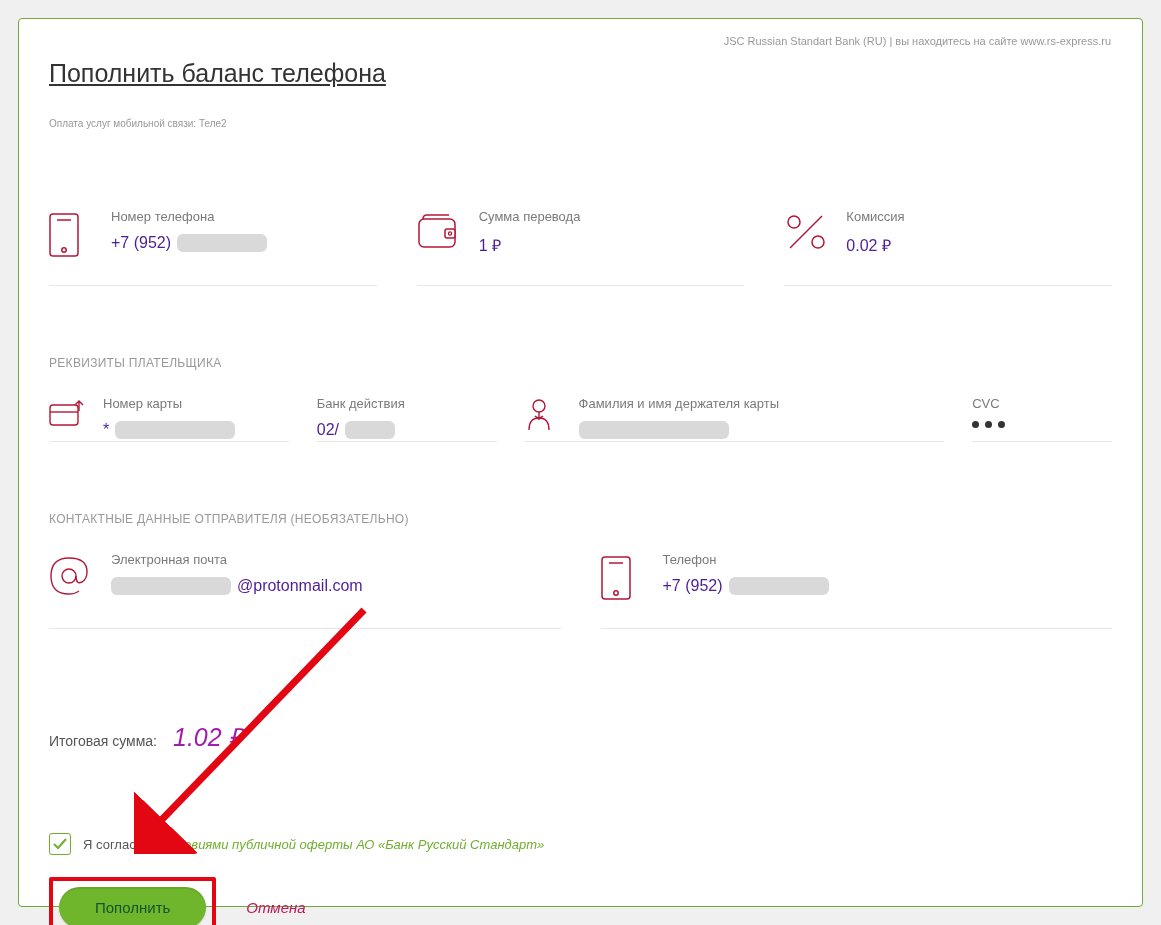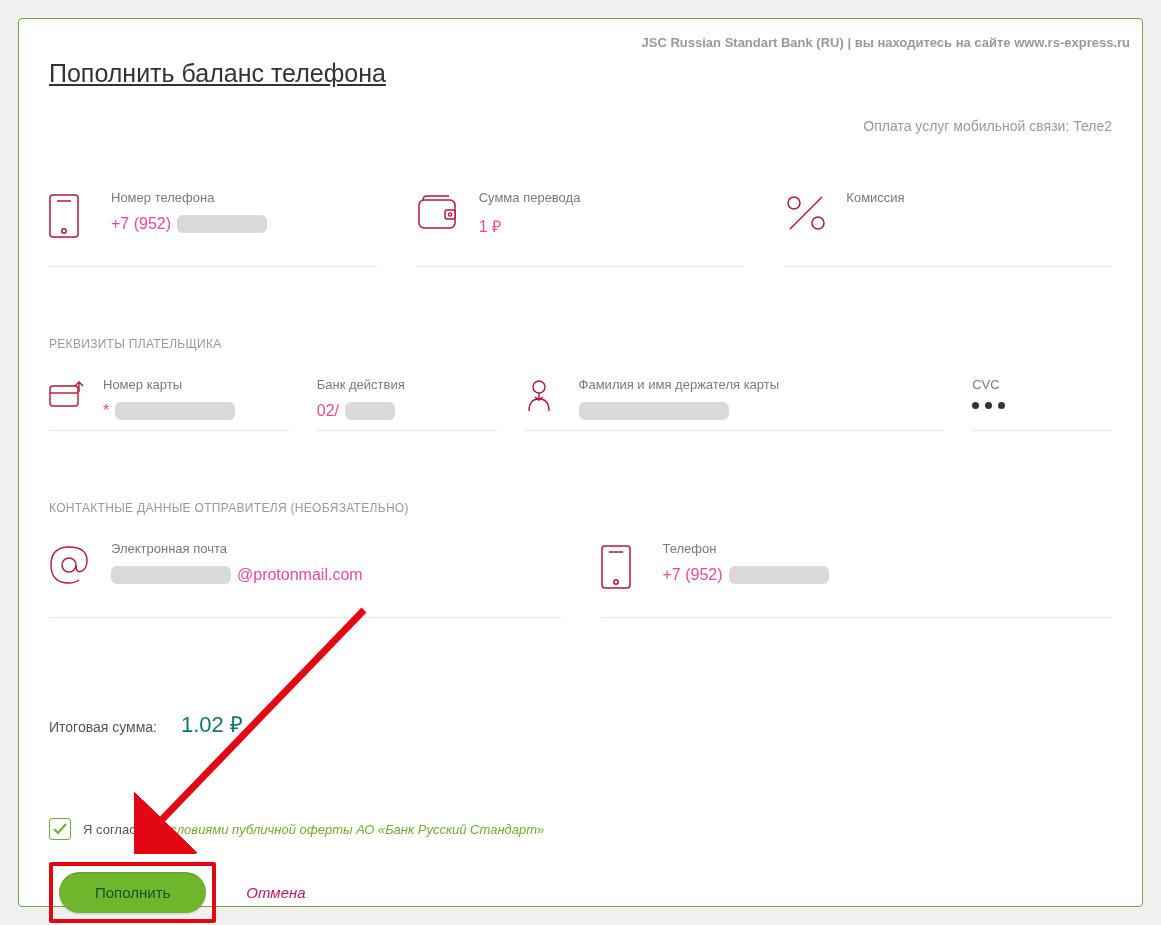--- a/index.html
+++ b/index.html
@@ -14,39 +14,37 @@
     background: #fff;
     border: 1px solid #70a93a;
     border-radius: 4px;
     width: 100%;
     height: 100%;
     padding: 20px 30px 30px 30px;
     position: relative;
   }
   .top-note {
     position: absolute;
-    right: 12px;
+    right: 31px;
     top: 16px;
-    font-size: 13px;
+    font-size: 11px;
     color: #999;
-    font-weight: bold;
   }
   h1 {
     font-size: 25px;
     font-weight: 400;
     color: #333;
     margin-top: 20px;
     margin-bottom: 30px;
     text-decoration: underline;
   }
   .subtitle {
-    font-size: 14px;
+    font-size: 10px;
     color: #999;
-    margin-bottom: 56px;
-    text-align: right;
+    margin-bottom: 80px;
   }
   .row3 {
     display: flex;
     gap: 40px;
     margin-bottom: 70px;
   }
   .field {
     flex: 1;
     display: flex;
     align-items: flex-start;
@@ -63,21 +61,21 @@
     padding-top: 4px;
   }
   .field .content { flex: 1; }
   .field-label {
     font-size: 13px;
     color: #7a7a7a;
     margin-bottom: 10px;
   }
   .field-value {
     font-size: 16px;
-    color: #ec4899;
+    color: #4c1d95;
     display: flex;
     align-items: flex-end;
     gap: 6px;
   }
   .redact {
     display: inline-block;
     background: #d9d9d9;
     border-radius: 6px;
     height: 18px;
   }
@@ -88,21 +86,21 @@
     text-transform: uppercase;
     margin-bottom: 26px;
   }
   .payer-row {
     display: flex;
     gap: 28px;
     margin-bottom: 70px;
   }
   .pf {
     border-bottom: 1px solid #e6e6e6;
-    padding-bottom: 10px;
+    padding-bottom: 2px;
   }
   .pf .iconwrap {
     width: 38px;
     min-width: 38px;
     display: flex;
     align-items: flex-start;
     padding-top: 2px;
   }
   .pf-card { display:flex; gap:16px; flex: 1.2; }
   .pf-exp { flex: 0.9; }
@@ -110,24 +108,24 @@
   .pf-holder { display:flex; gap:16px; flex: 2.1; }
   .contact-row {
     display: flex;
     gap: 40px;
   }
   .contact-row .field { flex:1; }
   .total-row {
     margin-top: 90px;
     display: flex;
     align-items: baseline;
-    gap: 24px;
+    gap: 16px;
   }
   .total-label { font-size: 14px; color: #555; }
-  .total-value { font-size: 22px; color: #0f766e; }
+  .total-value { font-size: 25px; color: #a21caf; font-style: italic; }
   .consent {
     margin-top: 80px;
     display: flex;
     align-items: center;
     gap: 12px;
     font-size: 13px;
     color: #555;
   }
   .chk {
     width: 22px; height: 22px;
@@ -225,20 +223,21 @@
     <div class="field">
       <div class="iconwrap">
         <svg width="44" height="38" viewBox="0 0 44 38">
             <circle cx="10" cy="9" r="6" fill="none" stroke="#b31736" stroke-width="1.5"></circle>
             <circle cx="34" cy="29" r="6" fill="none" stroke="#b31736" stroke-width="1.5"></circle>
             <line x1="38" y1="3" x2="6" y2="35" stroke="#b31736" stroke-width="1.5"></line>
           </svg>
       </div>
       <div class="content">
         <div class="field-label">Комиссия</div>
+        <div class="field-value">0.02 ₽</div>
       </div>
     </div>
   </div>
 
   <div class="section-title">РЕКВИЗИТЫ ПЛАТЕЛЬЩИКА</div>
   <div class="payer-row">
     <div class="pf pf-card">
       <div class="iconwrap">
         <svg width="36" height="30" viewBox="0 0 36 30">
             <rect x="1" y="7" width="28" height="20" rx="3" fill="none" stroke="#b31736" stroke-width="1.4"></rect>

